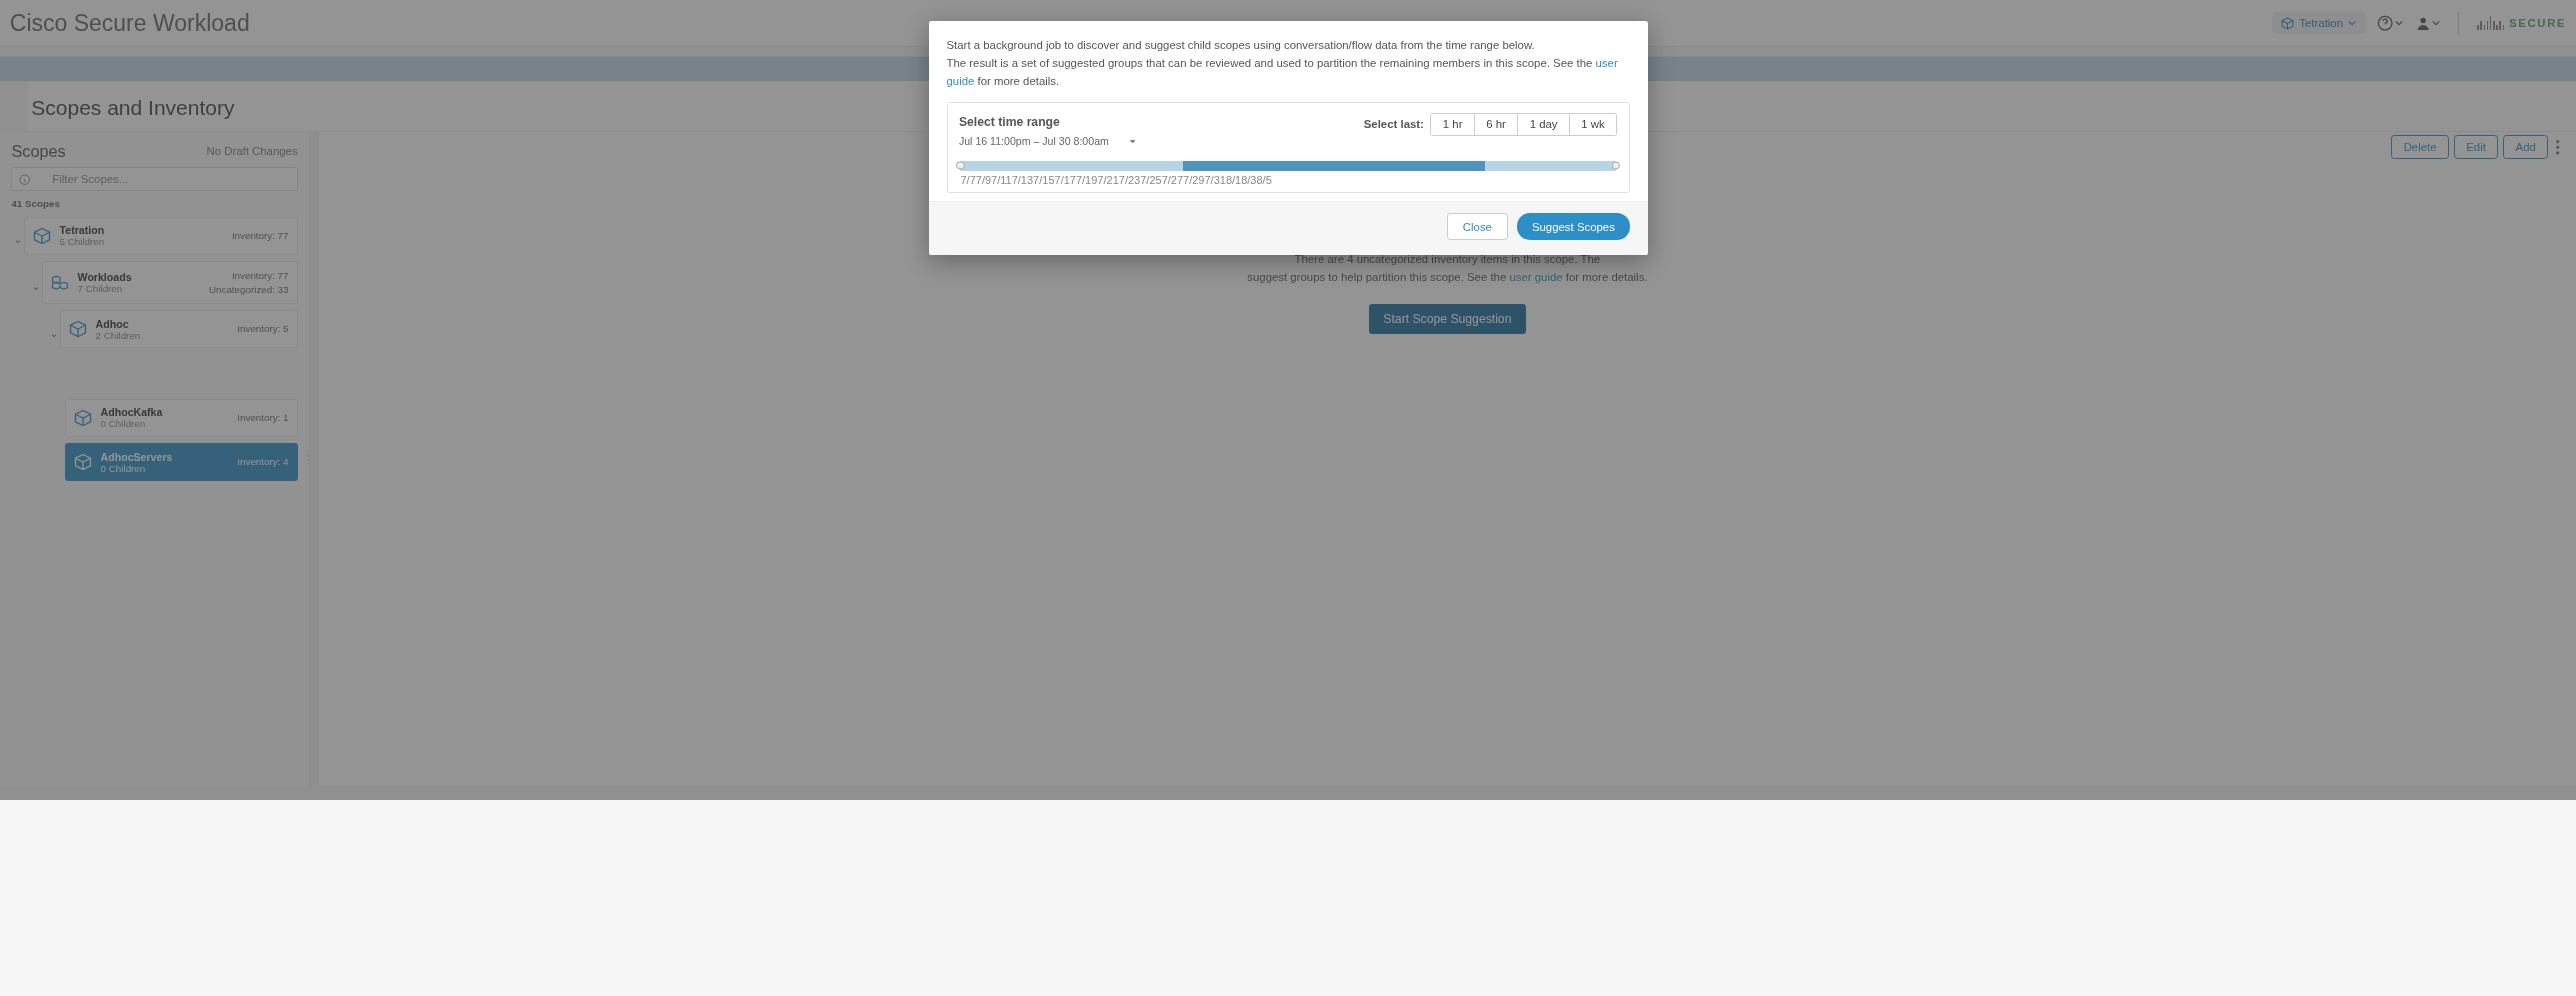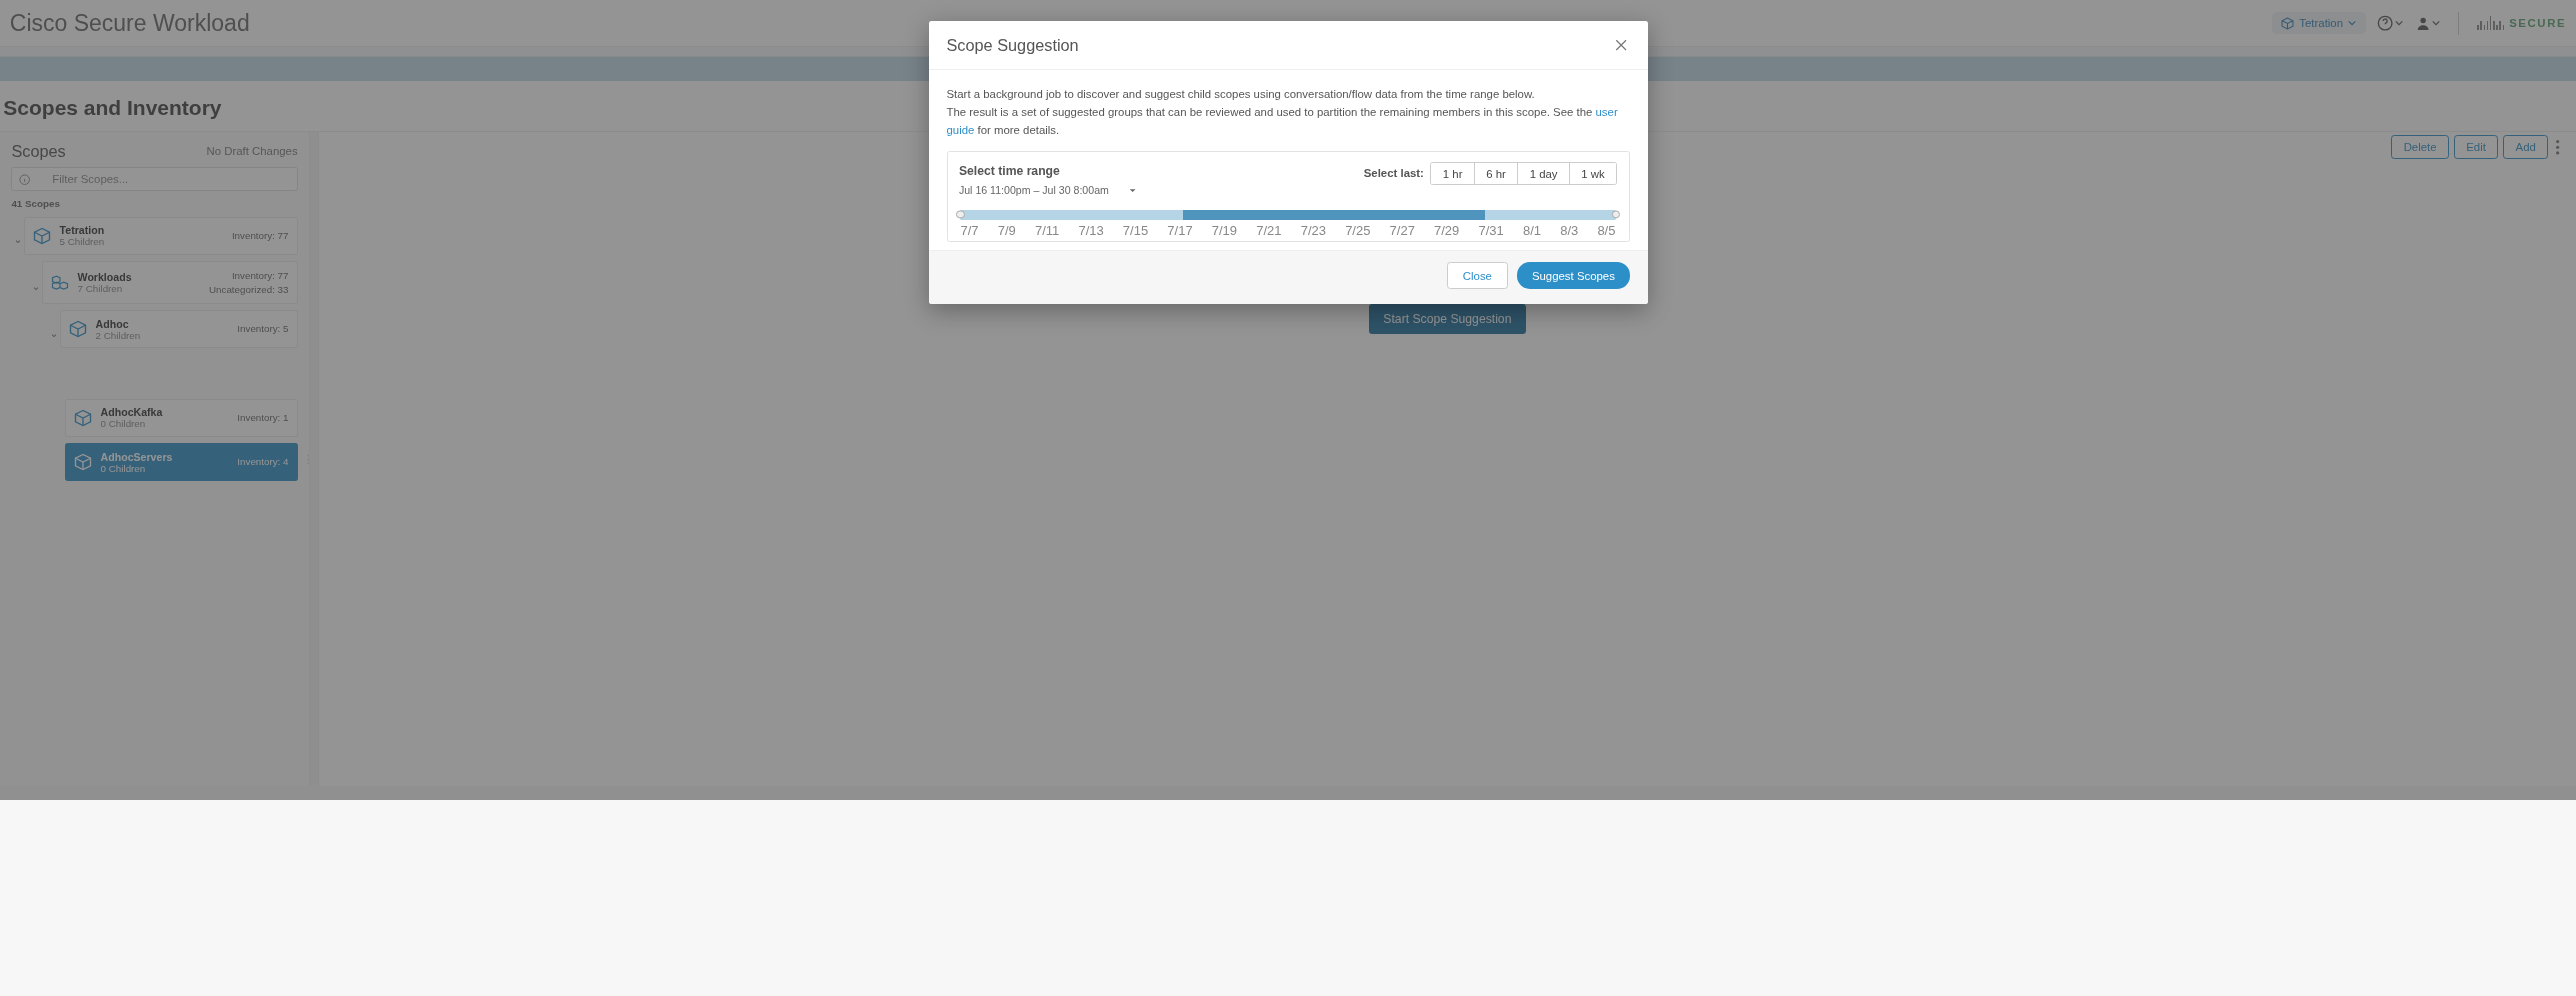--- a/index.html
+++ b/index.html
@@ -15,21 +15,21 @@
   .scope-pill svg, .scope-pill svg * { stroke: #2d7fb7; }
   .icon-grp { display: flex; align-items: center; gap: 1.6px; color: #555; cursor: pointer; }
   .divider-v { width: 0.8px; height: 23px; background: #ccc; margin: 0 6.5px; }
   .logo-box { display: flex; align-items: center; gap: 4.9px; color: #8aa; font-weight: bold; letter-spacing: 1.6px; }
   .cisco-bars { display: flex; gap: 1.6px; align-items: end; height: 14.6px; }
   .cisco-bars span { width: 1.6px; background: #888; display: inline-block; }
 
   .subbar { height: 9.8px; background: #f2f6f9; border-bottom: 0.8px solid #e4e8ec;}
   .bluebar { height: 24.4px; background: #bed8e6; }
 
-  .page-title { padding: 14.6px 3.3px 11.4px; font-size: 21px; font-weight: 700; color: #444; background: #fff; border-bottom: 0.8px solid #eee;}
+  .page-title { padding: 14.6px 3.3px 11.4px; font-size: 21px; font-weight: 400; color: #444; background: #fff; border-bottom: 0.8px solid #eee; margin-left: 28px;}
 
   .content { display: flex; height: calc(100% - 146px); }
 
   
   .left { width: 309px; padding: 9.8px 11.4px 0 11.4px; background: #fafafa; }
   .left-header { display: flex; align-items: center; justify-content: space-between; margin-bottom: 6.5px; }
   .left-header h3 { font-size: 16.3px; font-weight: 500; color: #555; }
   .draft-text { color: #777; }
   .filter-row { display: flex; align-items: center; gap: 22px; border: 0.8px solid #ddd; border-radius: 2.4px; padding: 4.9px 6.5px; margin-bottom: 6.5px; background: #fff; color: #888; }
   .count-row { font-size: 9.8px; font-weight: bold; color: #666; margin-bottom: 8.1px; }
@@ -77,21 +77,21 @@
   .range-right { margin-left: auto; display: flex; align-items: center; gap: 6.5px; }
   .range-right-label { font-weight: bold; color: #555; }
   .seg { display: flex; border: 0.8px solid #ccc; border-radius: 2.4px; overflow: hidden; }
   .seg button { border: none; background: #fff; padding: 4.9px 11.4px; color: #444; cursor: pointer; border-left: 0.8px solid #ccc; font-size: 11.4px; }
   .seg button:first-child { border-left: none; }
 
   .slider-wrap { position: relative; margin: 9.8px 1.6px 1.6px; height: 24.4px; }
   .slider-track { position: absolute; left: 0; right: 0; top: 1.6px; height: 9.8px; background: #b5d4e5; border-radius: 1.6px; }
   .slider-sel { position: absolute; top: 1.6px; height: 9.8px; background: #4f94bd; }
   .slider-handle { position: absolute; top: 0; width: 8.1px; height: 8.1px; background: #eee; border: 0.8px solid #aaa; border-radius: 50%; transform: translate(-50%, 2.4px); cursor: ew-resize; }
-  .slider-ticks { position: absolute; left: 0; right: 0; top: 13px; display: flex; justify-content: space-between; font-size: 13px; color: #888; }
+  .slider-ticks { position: absolute; left: 0; right: 0; top: 13px; display: flex; justify-content: flex-start; font-size: 11px; color: #888; }
 
   .modal-footer { padding: 11.4px 18px 14.6px; background: #f6f6f6; display: flex; justify-content: flex-end; gap: 9.8px; border-top: 0.8px solid #eee; }
   .btn-light { background: #fff; border: 0.8px solid #ccc; border-radius: 3.3px; padding: 6.5px 14.6px; color: #2d8fc7; cursor: pointer; font-size: 11.4px; }
   .btn-primary { background: #2d8fc7; color: #fff; border: none; border-radius: 13px; padding: 7.3px 14.6px; cursor: pointer; font-size: 11.4px; }
 
   svg { display: block; }
 </style>
 </head>
 <body>
 
@@ -264,28 +264,20 @@
         <a href="#">user guide</a>
         <span> for more details.</span>
         <br>
         <button class="btn-primary-dark">Start Scope Suggestion</button>
       </div>
     </div>
   </div>
 
   <div class="overlay">
     <div class="modal">
-      <div class="modal-header">
-        <h2>Scope Suggestion</h2>
-        <span class="close-x">
-          <svg width="16.3" height="16.3" viewBox="0 0 20 20" stroke="#777" stroke-width="1.5">
-              <path d="M4 4l12 12M16 4L4 16"></path>
-            </svg>
-        </span>
-      </div>
       <div class="modal-body">
         <div>Start a background job to discover and suggest child scopes using conversation/flow data from the time range below.</div>
         <div>
           <span>The result is a set of suggested groups that can be reviewed and used to partition the remaining members in this scope. See the </span>
           <a href="#">user guide</a>
           <span> for more details.</span>
         </div>
 
         <div class="range-card">
           <div class="range-top">

